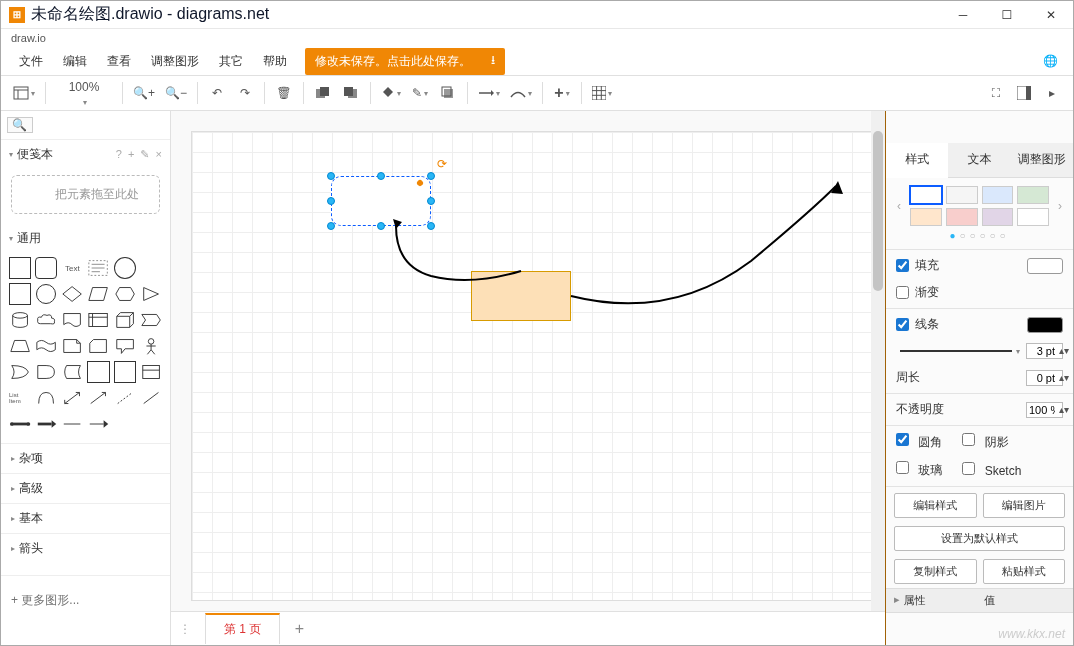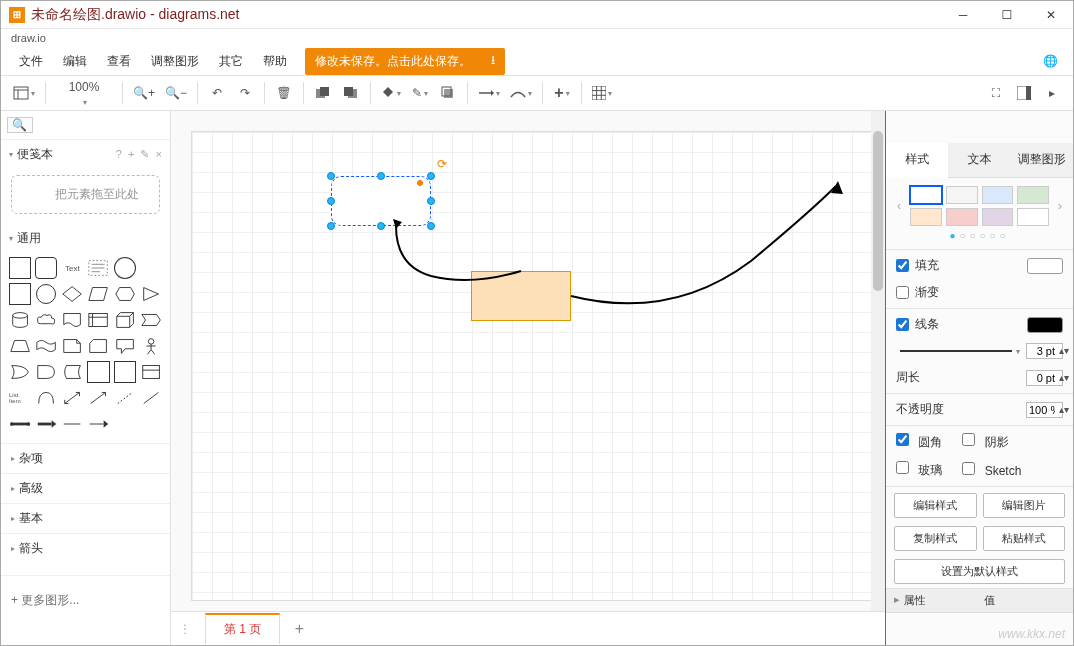--- a/index.html
+++ b/index.html
@@ -2,21 +2,21 @@
 <html><head>
 <meta charset="utf-8">
 <style>
 * { box-sizing: border-box; margin: 0; padding: 0; font-family: "Microsoft YaHei", Arial, sans-serif; }
 body { background: #fff; font-size: 12px; color: #333; overflow: hidden; }
 .window { width: 1074px; height: 646px; display: flex; flex-direction: column; border: 1px solid #aaa; position: relative; }
 
 
 .titlebar { height: 28px; display: flex; align-items: center; padding: 0 0 0 8px; border-bottom: 1px solid #e8e8e8; background: #fff; }
 .titlebar .app-icon { width: 16px; height: 16px; background: #f08705; margin-right: 6px; display:inline-flex;align-items:center;justify-content:center;color:#fff;font-size:10px;font-weight:bold; }
-.titlebar .title-text { font-size: 14px; color: #7f1d1d; }
+.titlebar .title-text { font-size: 16px; color: #0f172a; }
 .titlebar .spacer { flex: 1; }
 .win-btn { width: 44px; height: 28px; display: flex; align-items: center; justify-content: center; color: #333; }
 
 
 .subbar { height: 18px; padding: 0 10px; font-size: 11px; color: #555; display:flex; align-items:center; }
 
 
 .menubar { height: 28px; display: flex; align-items: center; padding: 0 8px; background:#fff; }
 .menubar .menu { padding: 4px 10px; cursor: pointer; color:#333; }
 .save-warn { background: #f08705; color: #fff; padding: 3px 10px; margin-left: 8px; border-radius:2px; display:flex;align-items:center;gap:20px;}
@@ -584,25 +584,25 @@
       <div class="prop" style="gap:20px">
         <span><input type="checkbox" style=""> <span>玻璃</span></span>
         <span><input type="checkbox" style=""> <span>Sketch</span></span>
       </div>
       <div class="hr"></div>
       <div class="btnrow">
         <div class="pbtn">编辑样式</div>
         <div class="pbtn">编辑图片</div>
       </div>
       <div class="btnrow">
+        <div class="pbtn full">设置为默认样式</div>
+      </div>
+      <div class="btnrow">
         <div class="pbtn">复制样式</div>
         <div class="pbtn">粘贴样式</div>
-      </div>
-      <div class="btnrow">
-        <div class="pbtn full">设置为默认样式</div>
       </div>
       <div class="prophdr">
         <span class="ar">▸</span>
         <span class="col">属性</span>
         <span class="col">值</span>
       </div>
     </div>
   </div>
 
   <div class="watermark">www.kkx.net</div>

